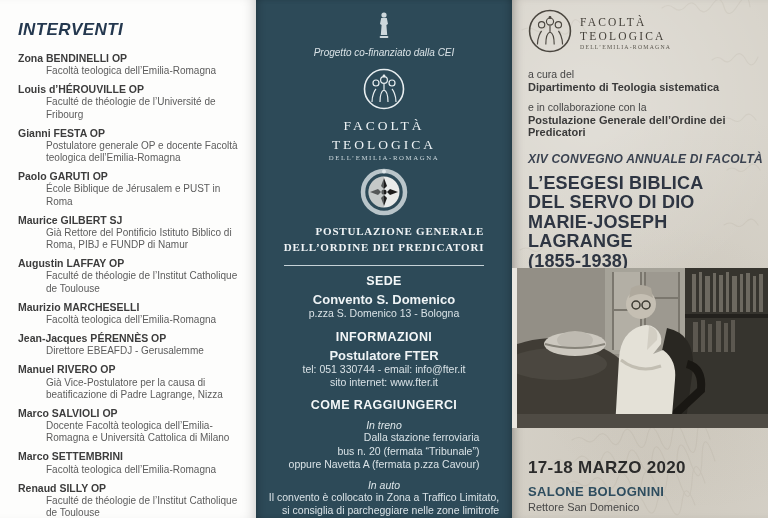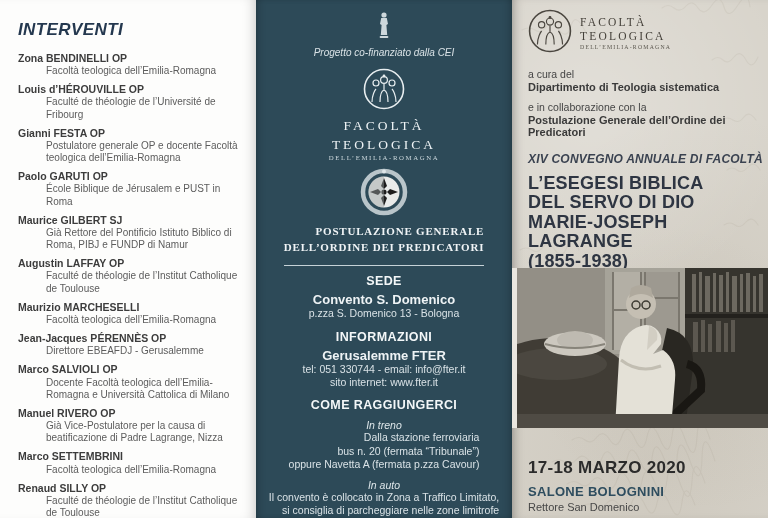--- a/index.html
+++ b/index.html
@@ -113,27 +113,27 @@
           <div class="speaker-name">Maurizio MARCHESELLI</div>
           <div class="speaker-affiliation">Facoltà teologica dell’Emilia-Romagna</div>
         </div>
 
         <div class="speaker">
           <div class="speaker-name">Jean-Jacques PÉRENNÈS OP</div>
           <div class="speaker-affiliation">Direttore EBEAFDJ - Gerusalemme</div>
         </div>
 
         <div class="speaker">
+          <div class="speaker-name">Manuel RIVERO OP</div>
+          <div class="speaker-affiliation">Già Vice-Postulatore per la causa di beatificazione di Padre Lagrange, Nizza</div>
+        </div>
+
+        <div class="speaker">
           <div class="speaker-name">Marco SALVIOLI OP</div>
           <div class="speaker-affiliation">Docente Facoltà teologica dell’Emilia-Romagna e Università Cattolica di Milano</div>
-        </div>
-
-        <div class="speaker">
-          <div class="speaker-name">Manuel RIVERO OP</div>
-          <div class="speaker-affiliation">Già Vice-Postulatore per la causa di beatificazione di Padre Lagrange, Nizza</div>
         </div>
 
         <div class="speaker">
           <div class="speaker-name">Marco SETTEMBRINI</div>
           <div class="speaker-affiliation">Facoltà teologica dell’Emilia-Romagna</div>
         </div>
 
         <div class="speaker">
           <div class="speaker-name">Renaud SILLY OP</div>
           <div class="speaker-affiliation">Faculté de théologie de l’Institut Catholique de Toulouse</div>
@@ -189,21 +189,21 @@
       <div>DELL’ORDINE DEI PREDICATORI</div>
     </div>
 
     <div class="rule"></div>
 
     <div class="mid-h" style="margin-top:0">SEDE</div>
     <div class="mid-bold">Convento S. Domenico</div>
     <div class="mid-line">p.zza S. Domenico 13 - Bologna</div>
 
     <div class="mid-h">INFORMAZIONI</div>
-    <div class="mid-bold">Gerusalemme FTER</div>
+    <div class="mid-bold">Postulatore FTER</div>
     <div class="mid-line">tel: 051 330744 - email: info@fter.it</div>
     <div class="mid-line">sito internet: www.fter.it</div>
 
     <div class="mid-h">COME RAGGIUNGERCI</div>
     <div class="mid-sub">In treno</div>
     <div>
 
     <div class="mid-line">Dalla stazione ferroviaria</div>
         <div class="mid-line">bus n. 20 (fermata “Tribunale”)</div>
         <div class="mid-line">oppure Navetta A (fermata p.zza Cavour)</div>

